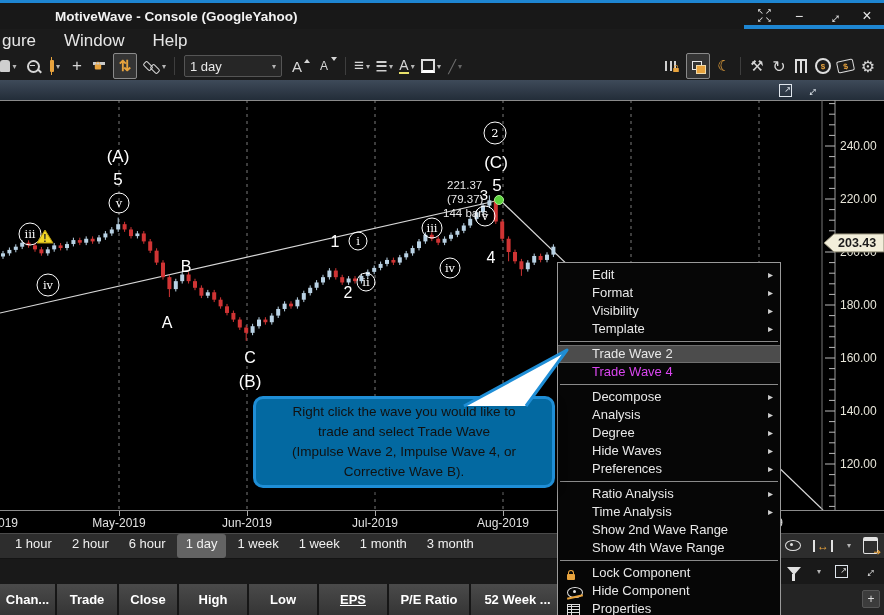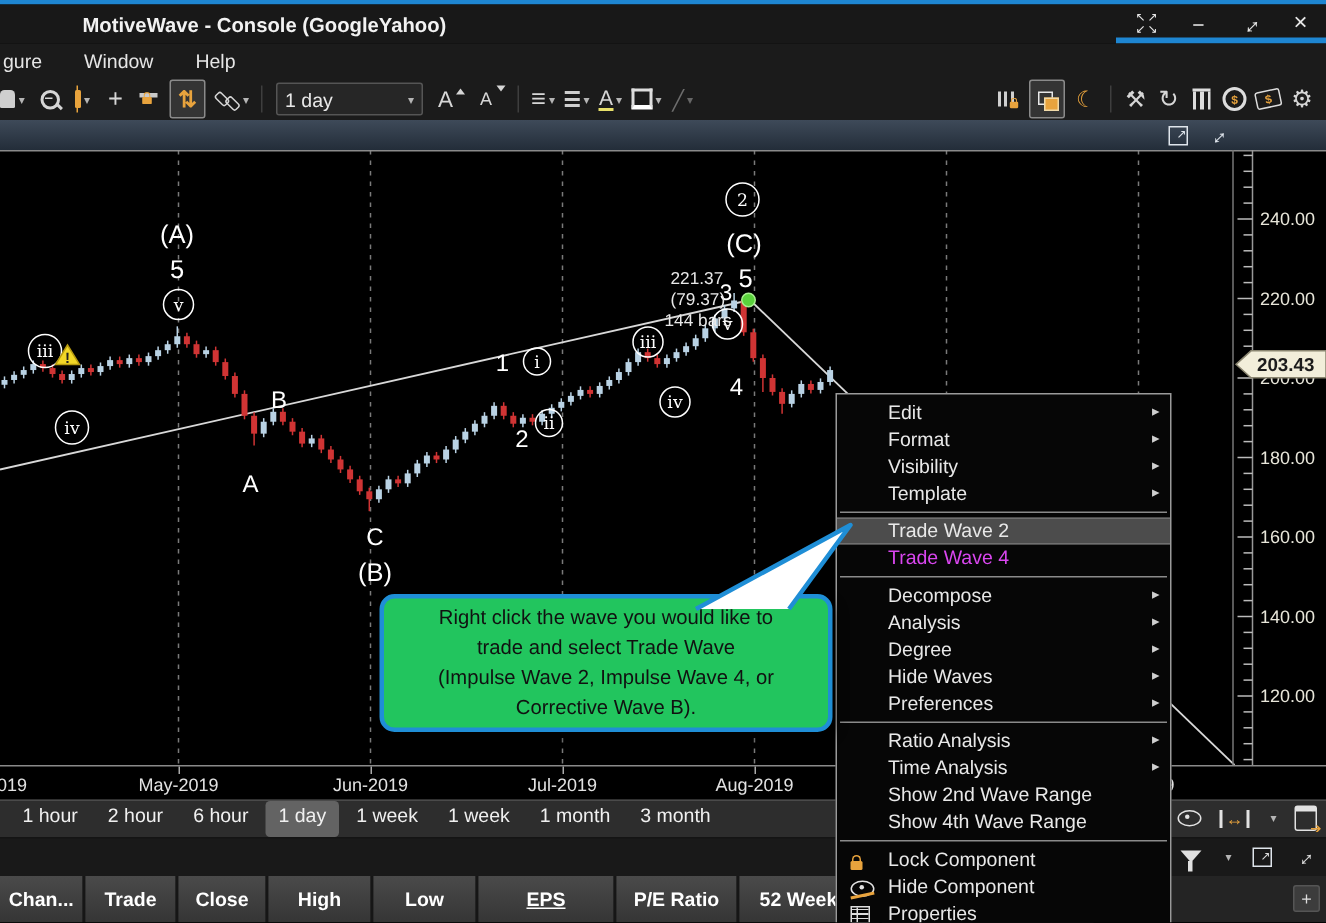--- a/index.html
+++ b/index.html
@@ -8,21 +8,21 @@
   .abs{position:absolute;}
   
   .topline{left:0;top:0;width:884px;height:3px;background:#1e86d2;}
   .titlebar{left:0;top:3px;width:884px;height:26px;background:#181818;display:flex;align-items:center;}
   .title{margin-left:55px;color:#f2f2f2;font-weight:bold;font-size:13.5px;}
   .win-controls{position:absolute;right:8px;top:0;height:26px;display:flex;align-items:center;gap:16px;color:#e8e8e8;}
   .win-btn{cursor:default;display:inline-flex;align-items:center;justify-content:center;width:18px;height:18px;font-size:14px;}
   .fourarrows{display:grid;grid-template-columns:8px 8px;grid-template-rows:8px 8px;font-size:8px;line-height:8px;color:#e8e8e8;}
   .rot-ne{display:inline-block;transform:rotate(-45deg);font-size:15px;}
   .blue-seg{left:744px;top:25px;width:140px;height:4px;background:#1e86d2;}
-  .menubar{left:0;top:29px;width:884px;height:23px;background:#1b1b1b;display:flex;align-items:center;color:#e6e6e6;font-size:13px;}
+  .menubar{left:0;top:29px;width:884px;height:23px;background:#1b1b1b;display:flex;align-items:center;color:#e6e6e6;font-size:17px;}
   .menubar .mitem{padding:0 14px;}
   .menubar .mitem:first-child{padding-left:2px;}
   
   .toolbar{left:0;top:52px;width:884px;height:28px;background:#1b1b1b;display:flex;align-items:center;border-bottom:1px solid #000;}
   .tbi{display:inline-flex;align-items:center;justify-content:center;height:24px;min-width:16px;color:#d6d6d6;font-size:14px;margin:0 3px;position:relative;}
   .dd{font-size:8px;color:#b5b5b5;margin-left:2px;}
   .vsep{width:1px;height:18px;background:#3e3e3e;margin:0 5px;}
   .boxed{border:1px solid #8a8a8a;background:#343434;border-radius:2px;padding:0 3px;}
   .orange{color:#e8a33d;}
   .gray{color:#6e6e6e;}
@@ -81,21 +81,21 @@
   .ctx-menu{left:557px;top:262px;width:224px;background:#060606;border:1px solid #9a9a9a;box-sizing:border-box;padding:3px 0;z-index:50;}
   .menu-item{position:relative;height:18px;line-height:18px;color:#e8e8e8;font-size:13px;padding-left:34px;white-space:nowrap;}
   .menu-item .arr{position:absolute;right:7px;top:0;font-size:10px;color:#cfcfcf;}
   .menu-item.hl{background:#4c4c4c;border-top:1px solid #6f6f6f;border-bottom:1px solid #6f6f6f;height:16px;line-height:16px;}
   .menu-item.dis{color:#d946ef;}
   .menu-sep{border-top:1px solid #8a8a8a;margin:3px 2px;height:0;}
   .mi-ico{position:absolute;left:9px;top:3px;}
   .gridico{width:11px;height:10px;border:1.5px solid #ddd;background:repeating-linear-gradient(0deg,transparent 0 2px,#ddd 2px 3px);position:relative;}
   .gridico::before{content:"";position:absolute;left:2.5px;top:0;width:1px;height:10px;background:#ddd;}
   
-  .callout{left:253px;top:396px;width:302px;height:92px;background:#22c55e;border:3px solid #1f8ed6;border-radius:10px;box-sizing:border-box;z-index:60;box-shadow:3px 4px 8px rgba(0,0,0,.45);display:flex;flex-direction:column;justify-content:center;}
+  .callout{left:253px;top:396px;width:302px;height:92px;background:#0369a1;border:3px solid #1f8ed6;border-radius:10px;box-sizing:border-box;z-index:60;box-shadow:3px 4px 8px rgba(0,0,0,.45);display:flex;flex-direction:column;justify-content:center;}
   .callout div{color:#111;font-size:13.5px;text-align:center;line-height:20px;}
   .tail-svg{left:430px;top:330px;z-index:61;pointer-events:none;}
 </style>
 </head>
 <body>
 
 <div id="app">
 
   <div class="abs topline"></div>
 
@@ -542,21 +542,21 @@
       </span>
     <span class="rot-ne" style="font-size:14px;"><span>↔</span></span>
   </div>
 
   <div class="abs table-row" id="tableRow">
       <div class="th" style="width: 57px;">Chan...</div>
       <div class="th" style="width: 62px;">Trade</div>
       <div class="th" style="width: 60px;">Close</div>
       <div class="th" style="width: 70px;">High</div>
       <div class="th" style="width: 70px;">Low</div>
-      <div class="th" style="width: 92px; text-decoration: underline;">EPS</div>
+      <div class="th" style="width: 70px; text-decoration: underline;">EPS</div>
       <div class="th" style="width: 82px;">P/E Ratio</div>
       <div class="th" style="width: 95px;">52 Week ...</div>
       <div class="th" style="width: 143px;">52 Week ...</div>
     </div>
   <div class="th-add abs" style="top:590px;">+</div>
 
   <div class="abs ctx-menu" id="ctxMenu">
       <div class="menu-item">Edit<span class="arr">▸</span></div>
       <div class="menu-item">Format<span class="arr">▸</span></div>
       <div class="menu-item">Visibility<span class="arr">▸</span></div>

